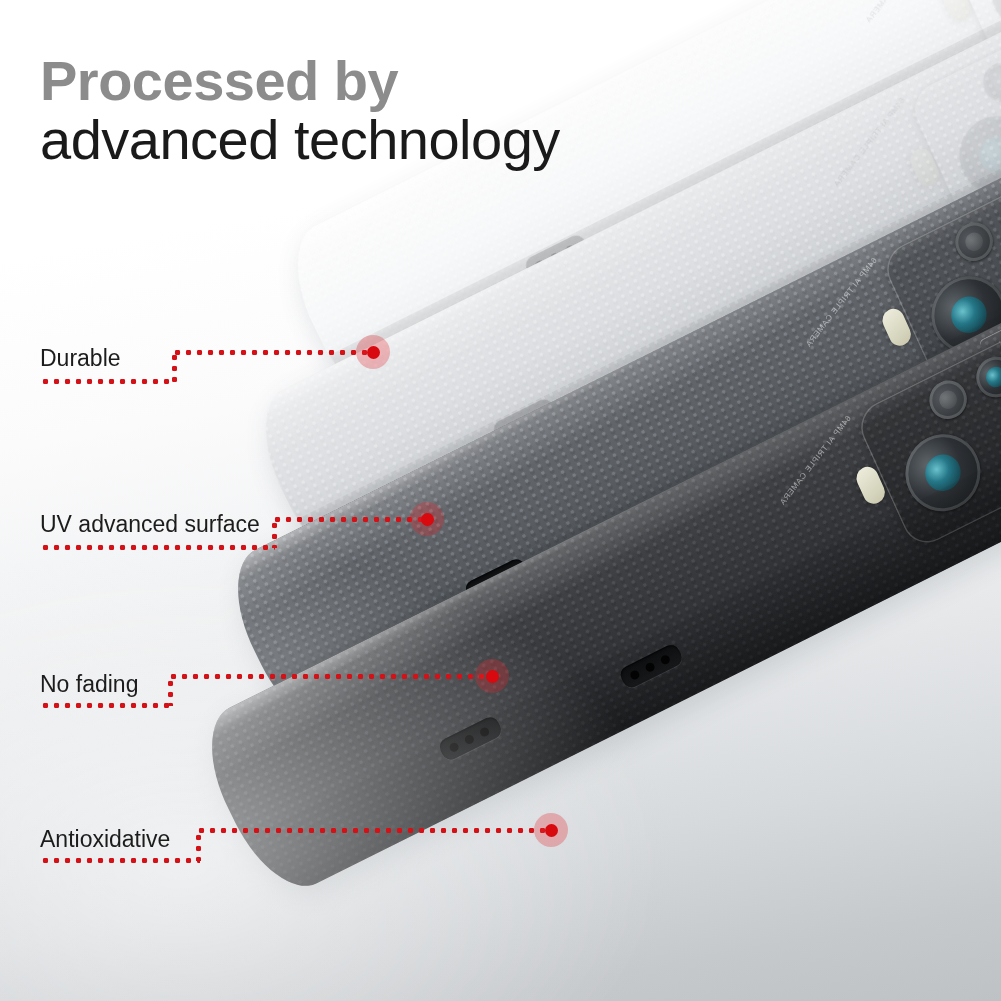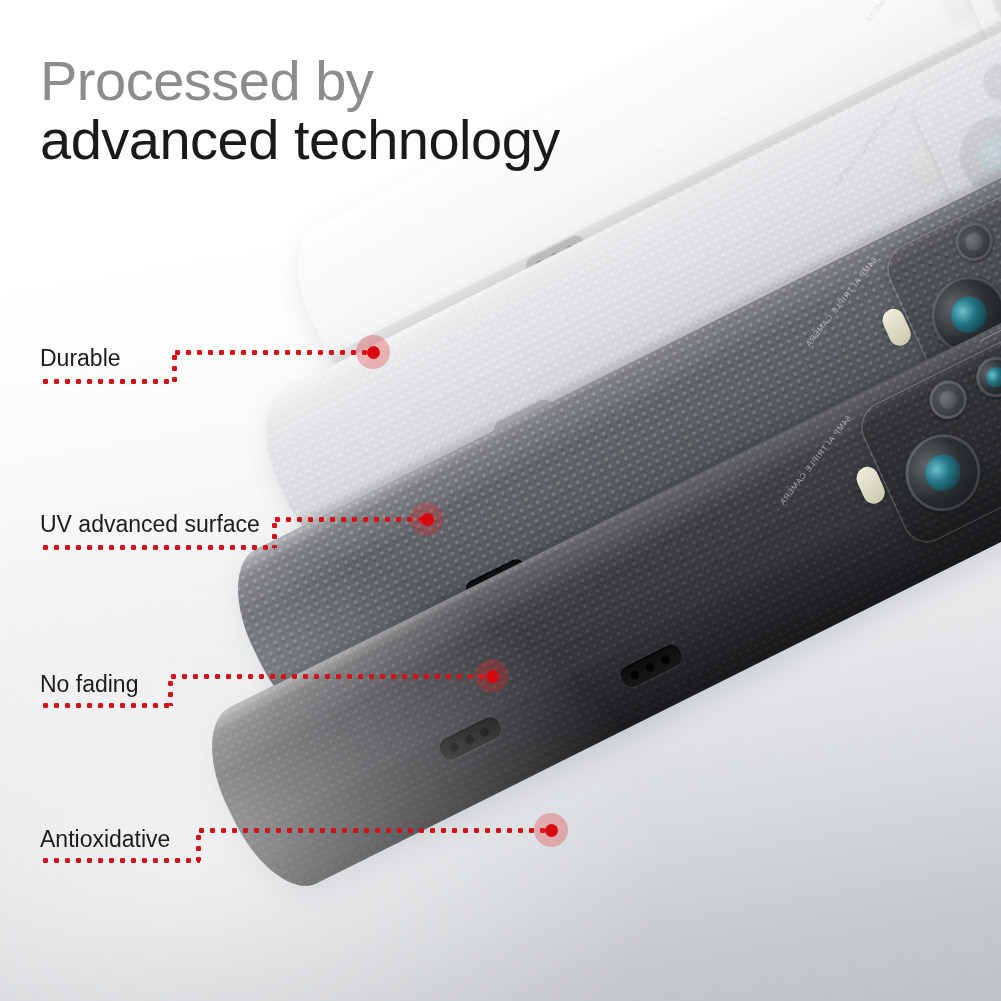--- a/index.html
+++ b/index.html
@@ -21,21 +21,21 @@
   #bg-sheen{
     position:absolute; inset:0;
     background:radial-gradient(ellipse 70% 45% at 18% 86%, rgba(255,255,255,.55), rgba(255,255,255,0) 70%);
     pointer-events:none;
   }
 
   
   #headline{ position:absolute; left:40px; top:52px; z-index:40; }
   #headline .l1{
     display:block; font-size:56px; line-height:58px; color:#8c8c8c;
-    font-weight:400; letter-spacing:-.5px;
+    font-weight:700; letter-spacing:-.5px;
   }
   #headline .l2{
     display:block; font-size:56px; line-height:60px; color:#1a1a1a;
     font-weight:400; letter-spacing:-.5px;
   }
 
   
   .case{
     position:absolute;
     width:980px; height:196px;

